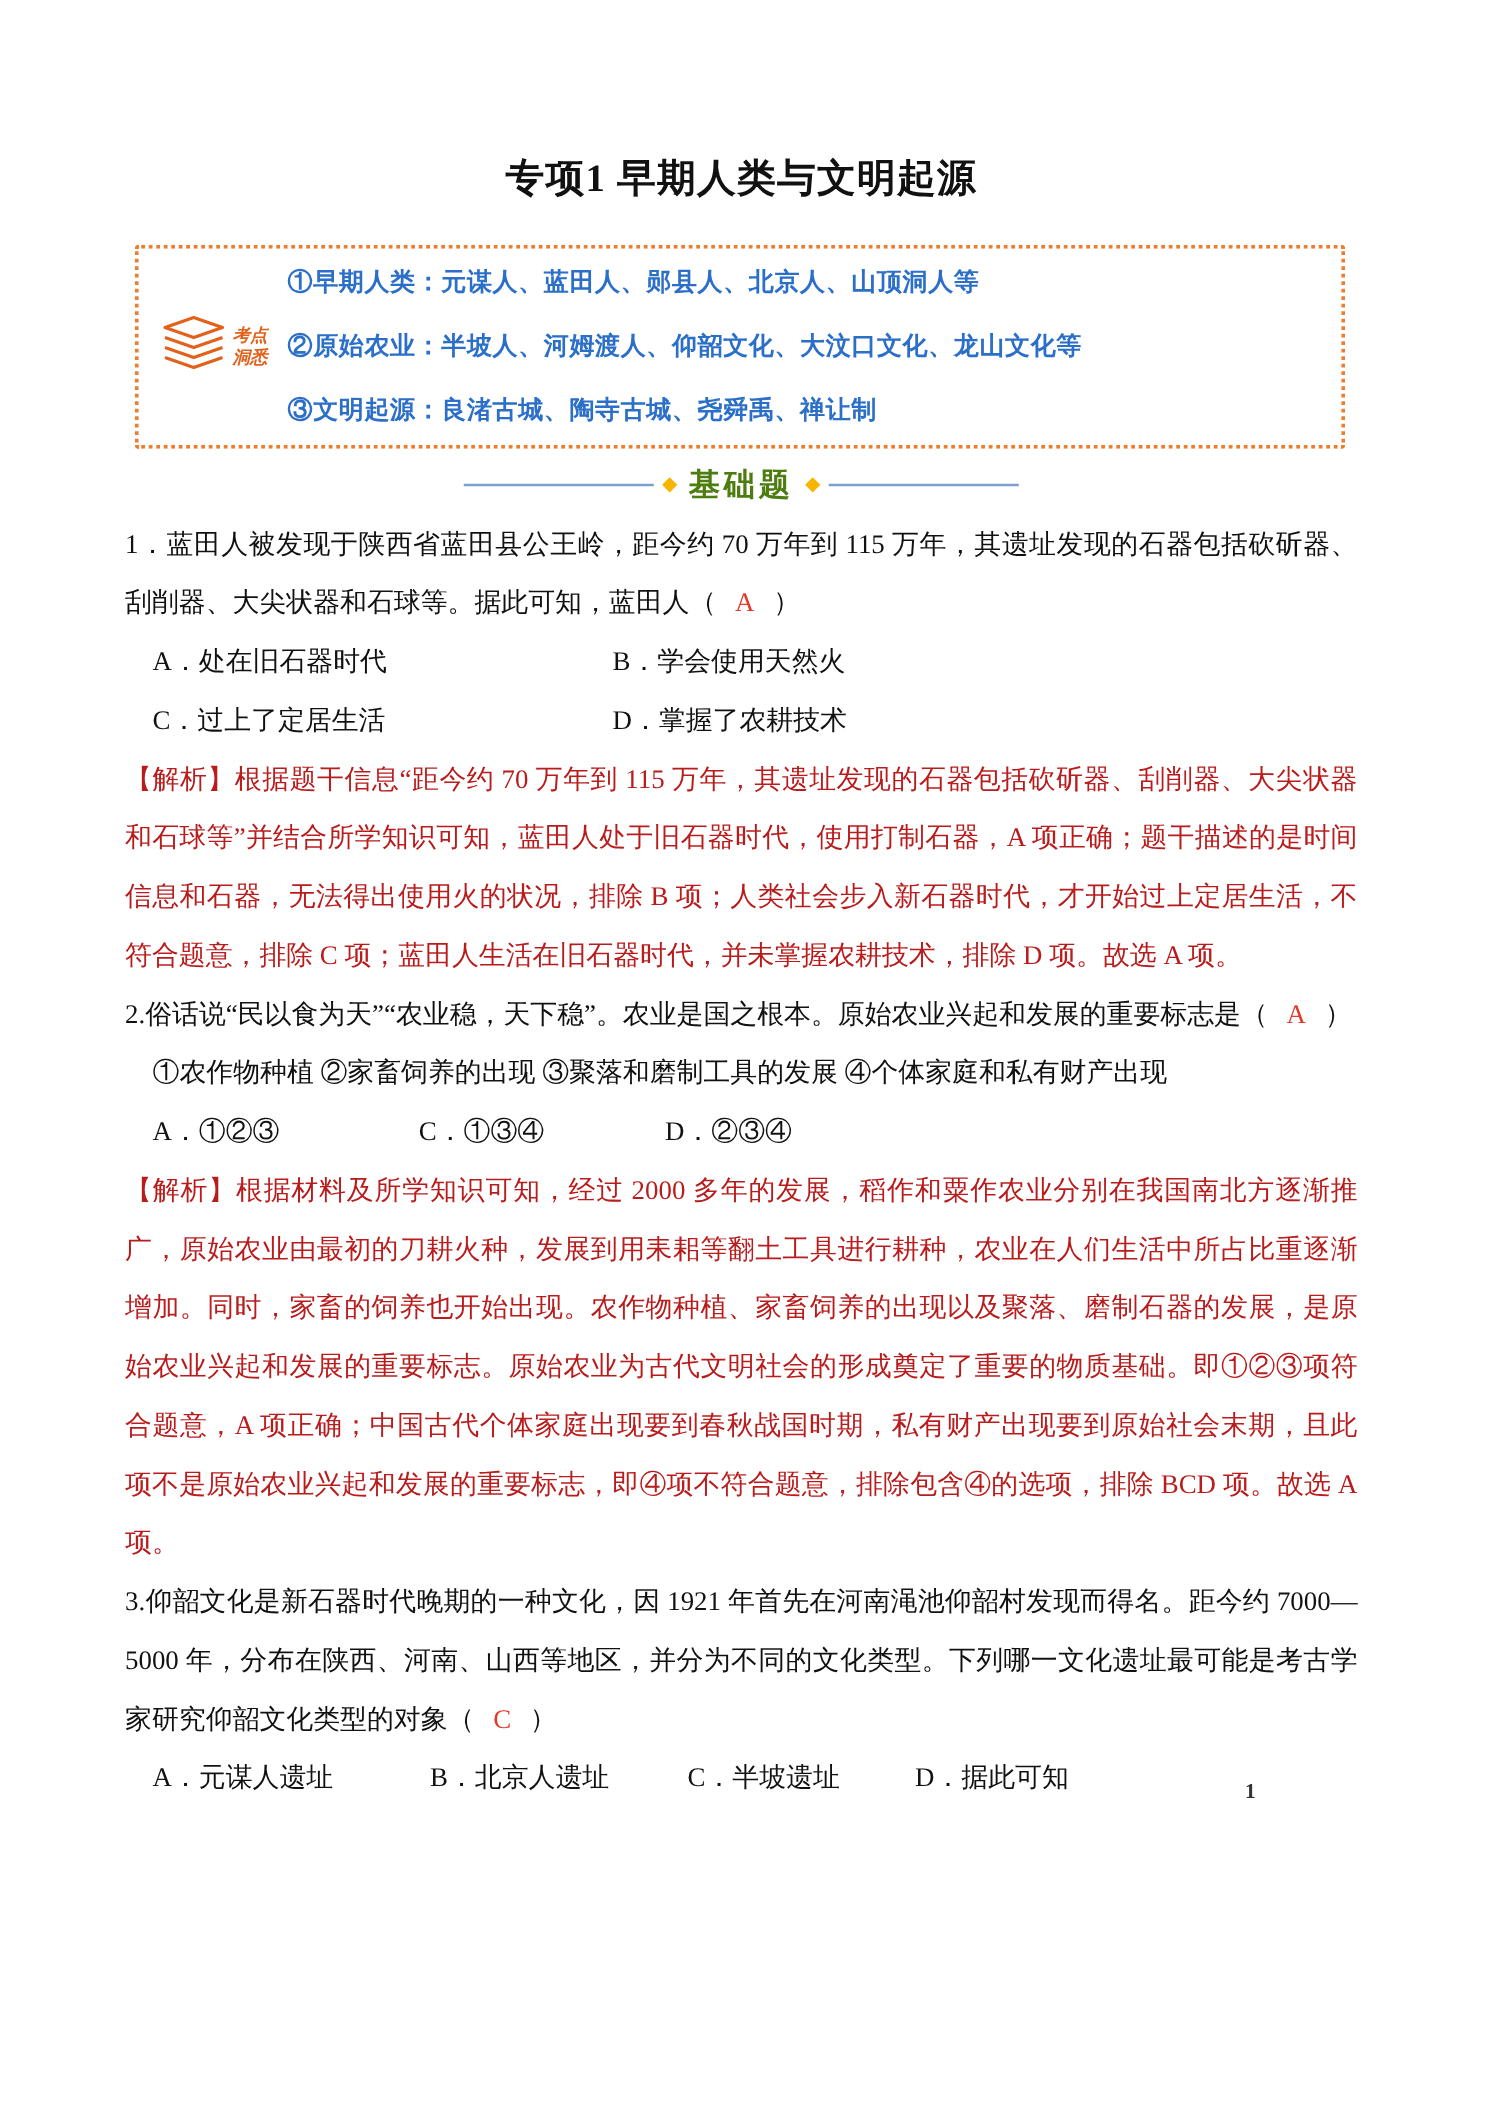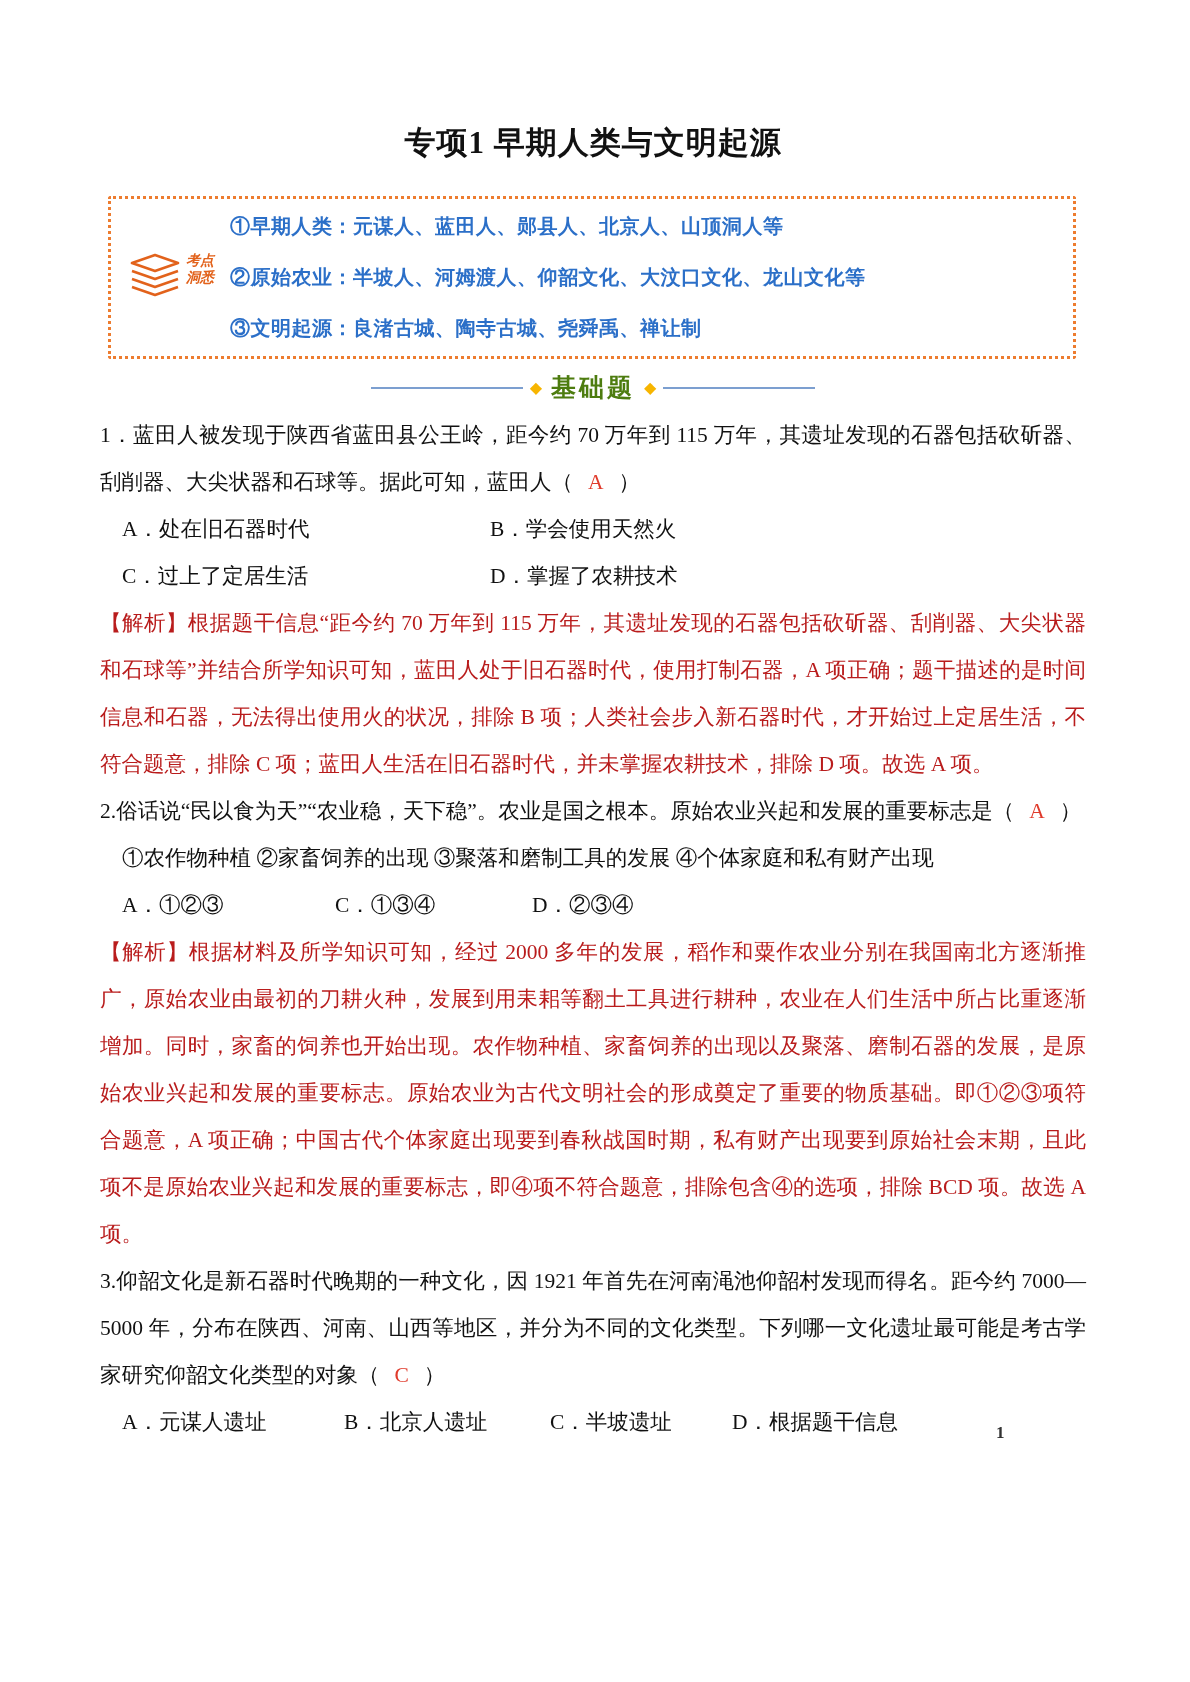--- a/index.html
+++ b/index.html
@@ -23,21 +23,21 @@
 
   .kp-box {
     display: flex;
     align-items: center;
     gap: 16px;
     border: 3px dotted #ED7C2F;
     border-radius: 3px;
     padding: 13px 16px 13px 16px;
     margin: 0 10px 12px 8px;
   }
-  .kp-badge { display: flex; align-items: flex-start; gap: 3px; flex: 0 0 auto; }
+  .kp-badge { display: flex; align-items: center; gap: 3px; flex: 0 0 auto; }
   .kp-badge-label {
     color: #E2621B;
     font-weight: 700;
     font-size: 14px;
     line-height: 17px;
     font-style: italic;
     white-space: nowrap;
   }
   .kp-items { display: flex; flex-direction: column; gap: 22px; justify-content: flex-end; }
   .kp-item {
@@ -143,19 +143,19 @@
       <span>C．①③④</span>
       <span>D．②③④</span>
     </div>
     <p class="para red">【解析】根据材料及所学知识可知，经过 2000 多年的发展，稻作和粟作农业分别在我国南北方逐渐推广，原始农业由最初的刀耕火种，发展到用耒耜等翻土工具进行耕种，农业在人们生活中所占比重逐渐增加。同时，家畜的饲养也开始出现。农作物种植、家畜饲养的出现以及聚落、磨制石器的发展，是原始农业兴起和发展的重要标志。原始农业为古代文明社会的形成奠定了重要的物质基础。即①②③项符合题意，A 项正确；中国古代个体家庭出现要到春秋战国时期，私有财产出现要到原始社会末期，且此项不是原始农业兴起和发展的重要标志，即④项不符合题意，排除包含④的选项，排除 BCD 项。故选 A 项。</p>
 
     <p class="para"><span>3.仰韶文化是新石器时代晚期的一种文化，因 1921 年首先在河南渑池仰韶村发现而得名。距今约 7000—5000 年，分布在陕西、河南、山西等地区，并分为不同的文化类型。下列哪一文化遗址最可能是考古学家研究仰韶文化类型的对象（</span><span class="answer">C</span><span>）</span></p>
     <div class="opt-grid q3-opts">
       <span>A．元谋人遗址</span>
       <span>B．北京人遗址</span>
       <span>C．半坡遗址</span>
-      <span>D．根据题干信息</span>
+      <span>D．据此可知</span>
     </div>
 
   </div>
 
   <div class="page-number">1</div>
 </div>
 
 </body></html>

